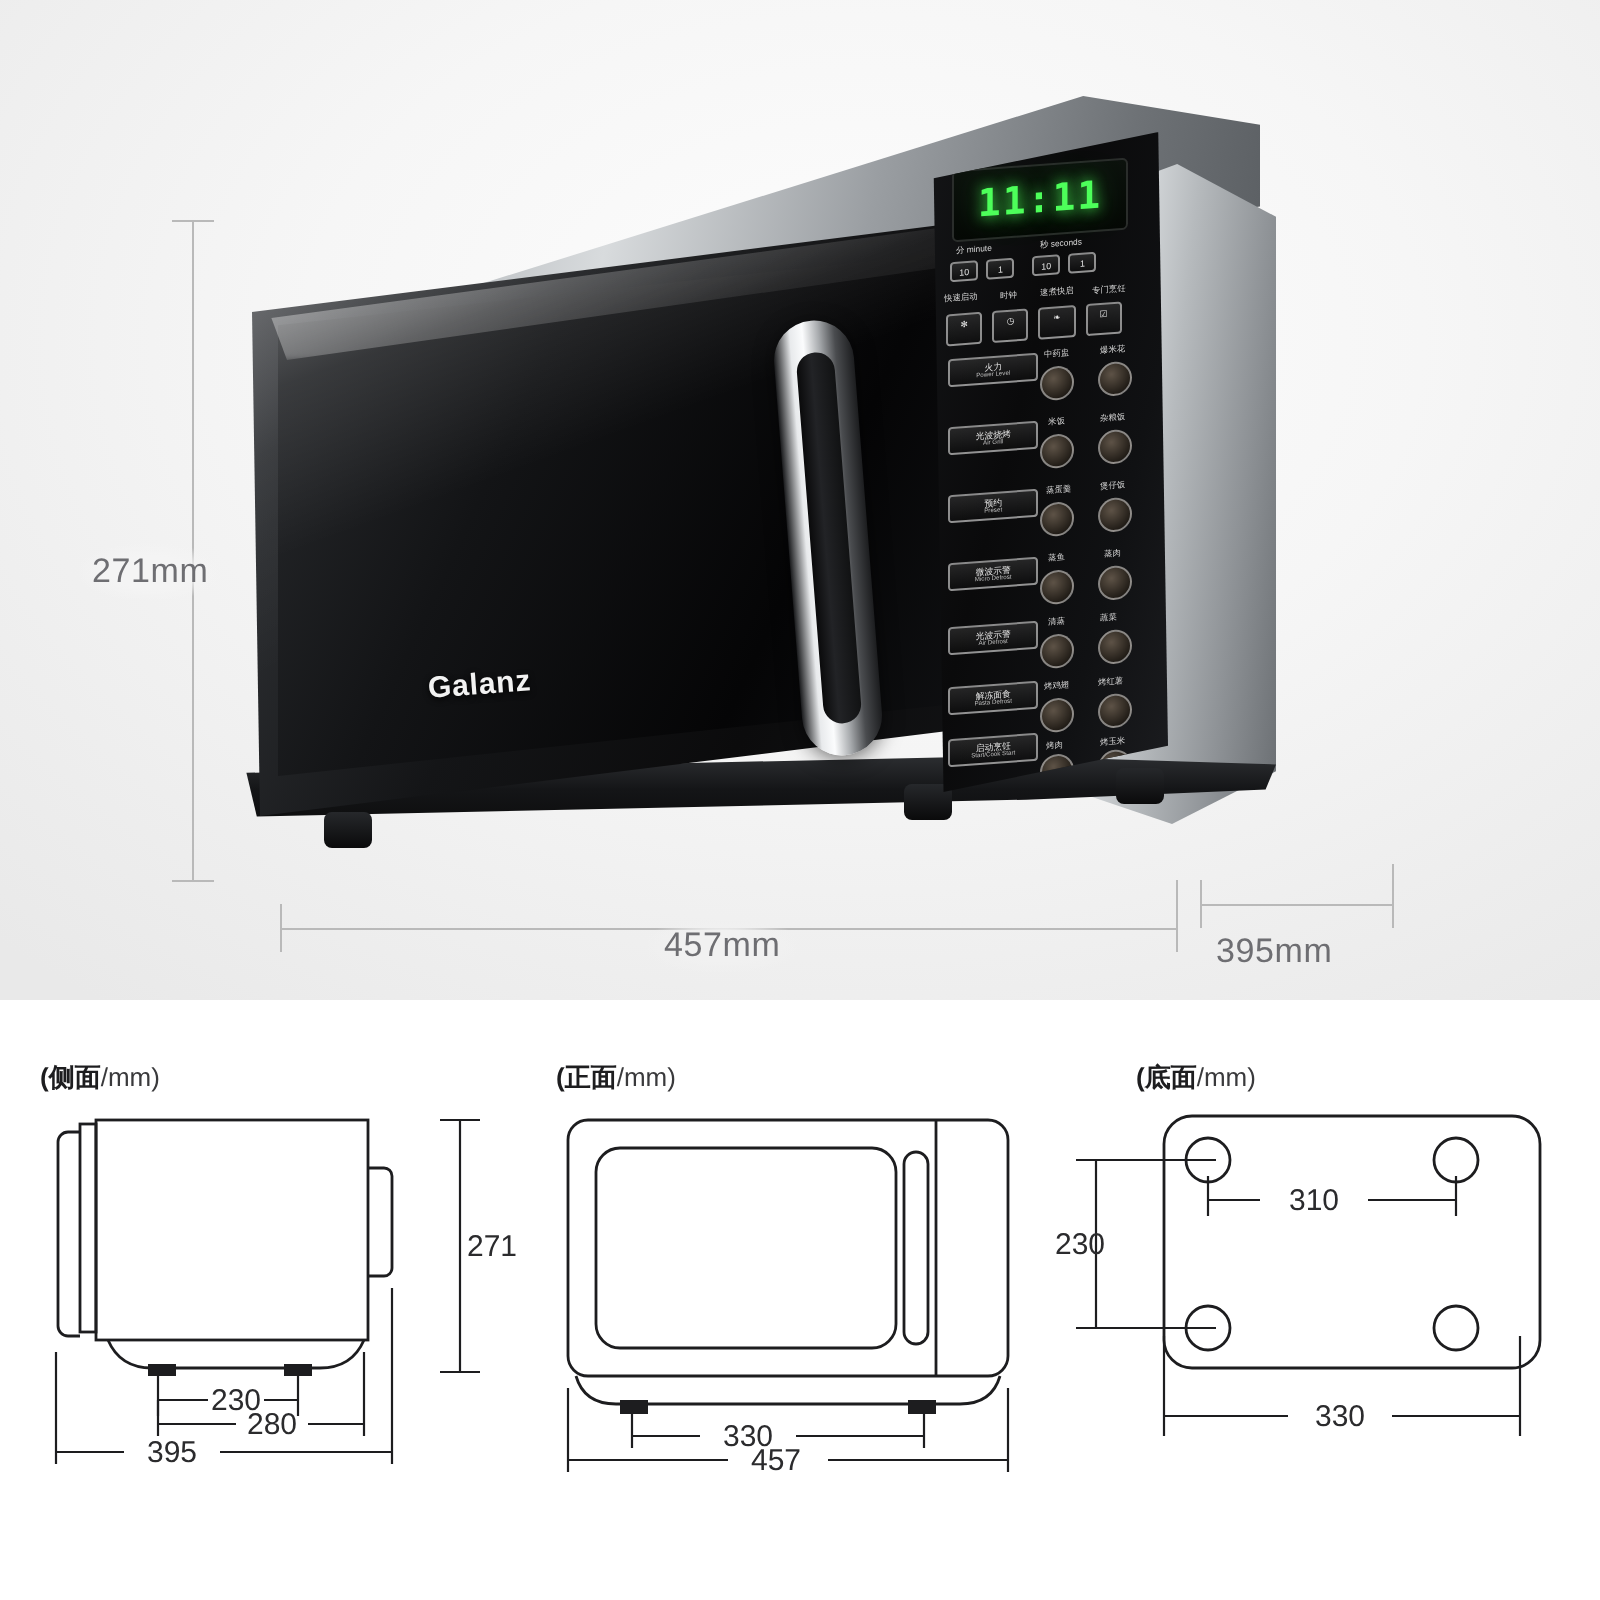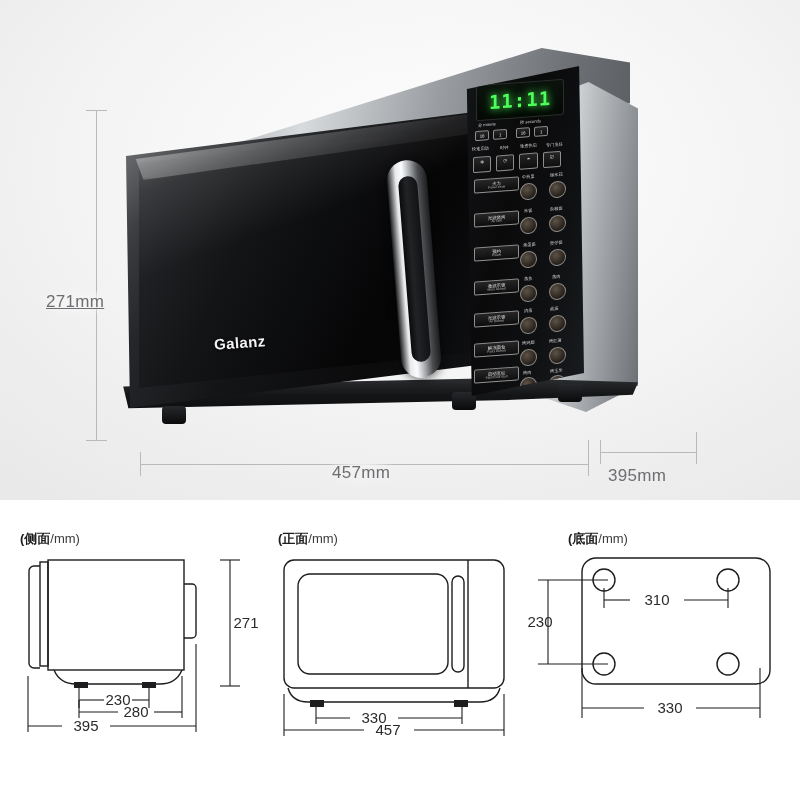--- a/index.html
+++ b/index.html
@@ -157,21 +157,21 @@
   }
 </style>
 </head>
 <body>
 
 <div id="photo-panel">
 
   <div class="dimline" style="left:96px;top:110px;width:1px;height:330px;"></div>
   <div class="dimline" style="left:86px;top:110px;width:21px;height:1px;"></div>
   <div class="dimline" style="left:86px;top:440px;width:21px;height:1px;"></div>
-  <div class="dimtext" style="left:40px;top:288px;background:radial-gradient(ellipse at center,#f4f4f4 40%,rgba(244,244,244,0) 75%);padding:4px 6px;text-decoration:underline;">271mm</div>
+  <div class="dimtext" style="left:40px;top:272px;background:radial-gradient(ellipse at center,#f4f4f4 40%,rgba(244,244,244,0) 75%);padding:4px 6px;">271mm</div>
 
   <div class="dimline" style="left:140px;top:464px;width:448px;height:1px;"></div>
   <div class="dimline" style="left:140px;top:452px;width:1px;height:24px;"></div>
   <div class="dimline" style="left:588px;top:440px;width:1px;height:36px;"></div>
   <div class="dimtext" style="left:324px;top:460px;background:radial-gradient(ellipse at center,#f1f1f1 40%,rgba(241,241,241,0) 78%);padding:3px 8px;">457mm</div>
 
   <div class="dimline" style="left:600px;top:452px;width:96px;height:1px;"></div>
   <div class="dimline" style="left:600px;top:440px;width:1px;height:24px;"></div>
   <div class="dimline" style="left:696px;top:432px;width:1px;height:32px;"></div>
   <div class="dimtext" style="left:608px;top:466px;">395mm</div>

